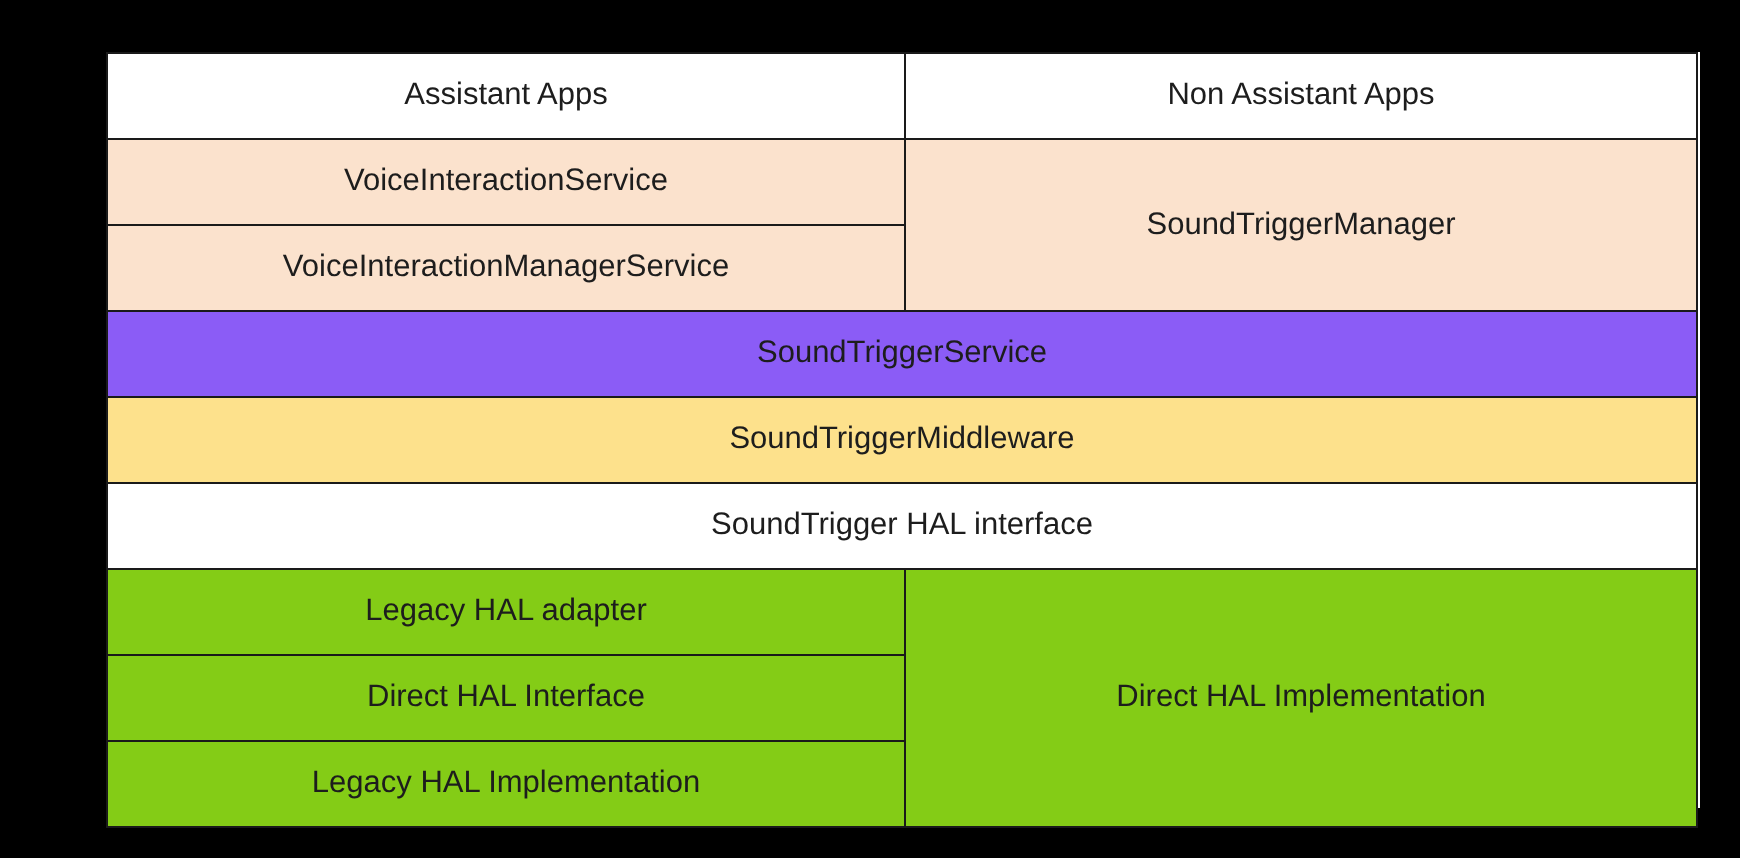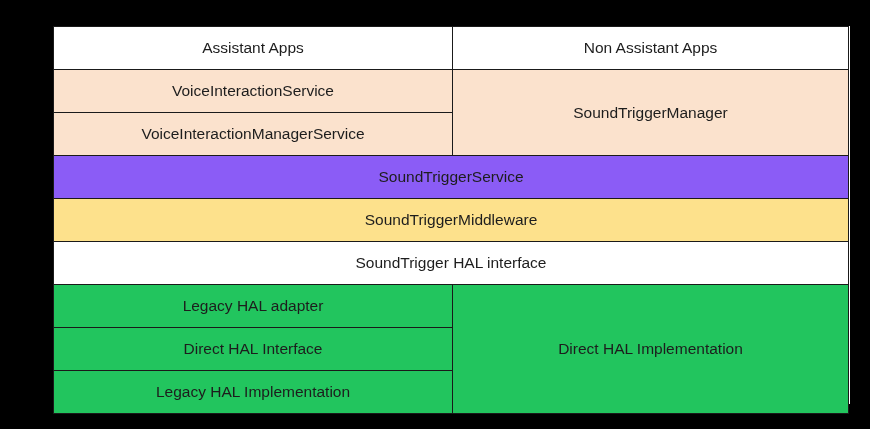--- a/index.html
+++ b/index.html
@@ -47,21 +47,21 @@
 
   
   col.col-left  { width: 399px; }
   col.col-right { width: 396px; }
 
   
   .fill-white  { background: #ffffff; }
   .fill-peach  { background: #fbe2cd; }
   .fill-blue   { background: #8b5cf6; }
   .fill-yellow { background: #fde18c; }
-  .fill-green  { background: #22c55e; margin-left: 12px; }
+  .fill-green  { background: #84cc16; margin-left: 12px; }
 </style>
 </head>
 <body>
 
 <div id="diagram-root">
   <table class="layer-table">
     <colgroup>
       <col class="col-left">
       <col class="col-right">
     </colgroup>

